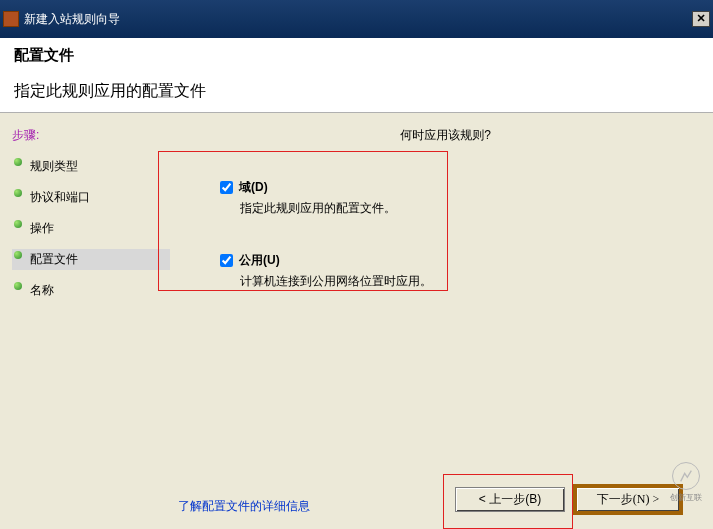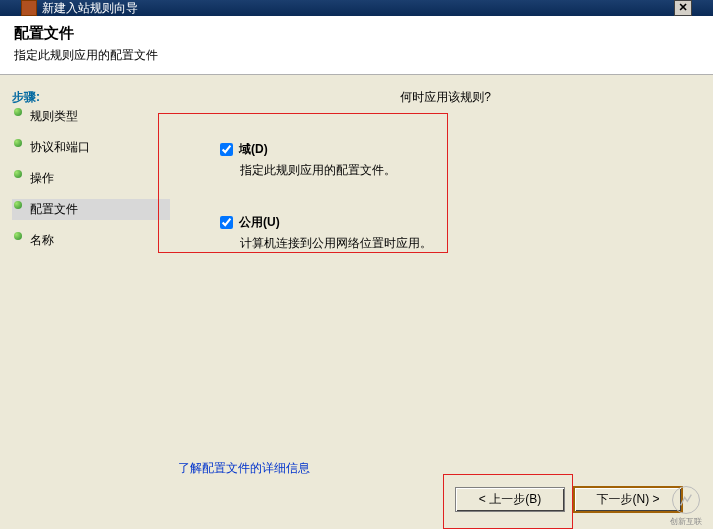--- a/index.html
+++ b/index.html
@@ -1,47 +1,47 @@
 <!DOCTYPE html>
 <html><head>
   <meta charset="utf-8">
   <style>
     * { margin:0; padding:0; box-sizing:border-box; font-family:"Microsoft YaHei","SimSun",Tahoma,sans-serif; }
     body { width:713px; height:529px; background:#ece9d8; overflow:hidden; position:relative; }
     
-    .titlebar { height:16px; background:linear-gradient(#1b3e6e,#0a2a56); color:#fff; display:flex; padding:0 21px; font-size:12px; }
+    .titlebar { height:38px; background:linear-gradient(#1b3e6e,#0a2a56); color:#fff; display:flex; align-items:center; padding:0 3px; font-size:12px; }
     .titlebar .app-icon { width:16px; height:16px; margin-right:5px; display:inline-block; background:#b05020; border:1px solid #803800; }
     .titlebar .title-text { flex:1; }
     .titlebar .close { width:18px; height:16px; background:#d4d0c8; border:1px solid #404040; color:#000; font-size:11px; font-weight:bold; text-align:center; line-height:13px; cursor:pointer; }
     
     .banner { background:#fff; padding:8px 14px 10px 14px; border-bottom:1px solid #b0b0b0; }
     .banner h1 { font-size:15px; font-weight:bold; }
-    .banner .subtitle { font-size:12px; margin-top:4px; }
+    .banner .subtitle { font-size:16px; margin-top:16px; }
     
     .body { display:flex; height:420px; }
     .sidebar { width:170px; padding:14px 0 0 12px; font-size:12px; }
-    .sidebar .steps-head { color:#0369a1; font-weight:bold; }
+    .sidebar .steps-head { color:#a21caf; font-weight:normal; margin-bottom:12px; }
     .step { display:flex; align-items:flex-start; margin-bottom:10px; padding:2px 4px 2px 2px; cursor:default; }
     .step .bullet { width:8px; height:8px; border-radius:50%; background:radial-gradient(circle at 30% 30%,#9fe66d,#2e8b2e); margin-right:8px; flex-shrink:0; }
     .step.active { background:#d8d8d8; }
     .content { flex:1; padding:14px 12px 0 20px; font-size:12px; position:relative; }
     .prompt { margin-bottom:30px;text-align:center; }
     .highlight-red { border:1px solid #e02020; position:absolute; pointer-events:none; }
     .hl1 { left:-12px; top:38px; width:290px; height:140px; }
     .check-item { margin-bottom:18px; padding-left:30px;margin-top:35px; }
     .check-item label { font-weight:bold; display:flex; align-items:center; }
     .check-item label input { margin-right:6px; }
     .check-item .desc { margin-top:4px; padding-left:20px; }
     .more-link { color:#0033cc; position:absolute; bottom:18px; left:8px; cursor:pointer; }
     
     .footer { position:absolute; bottom:5px; left:0; right:0; height:50px; display:flex; justify-content:flex-end; align-items:center; padding-right:30px; gap:8px; }
     .btn { font-size:12px; padding:3px 12px; min-width:110px; background:#ece9d8; border:1px solid #808080; box-shadow:inset 1px 1px #fff, inset -1px -1px #404040; cursor:pointer; }
-    .btn.primary { border:2px solid #a16207; }
+    .btn.primary { border:4px solid #a16207;font-family:Liberation Serif, serif; }
     .hl2 { position:absolute; right:140px; bottom:0px; width:130px; height:55px; border:1px solid #e02020; pointer-events:none; }
-    .watermark { position:absolute; right:4px; bottom:0; width:46px; height:46px; display:flex; flex-direction:column; align-items:center; justify-content:center; font-size:8px; color:#888; }
+    .watermark { position:absolute; right:4px; bottom:24px; width:46px; height:46px; display:flex; flex-direction:column; align-items:center; justify-content:center; font-size:8px; color:#888; }
     .watermark .circ { width:28px; height:28px; border:1px solid #bbb; border-radius:50%; display:flex; align-items:center; justify-content:center; margin-bottom:2px; }
     .watermark .circ svg { width:16px; height:16px; display:block; }
   </style>
 </head>
 <body>
 
 <div class="titlebar">
   <span class="app-icon"></span>
   <span class="title-text">新建入站规则向导</span>
   <div class="close">✕</div>

